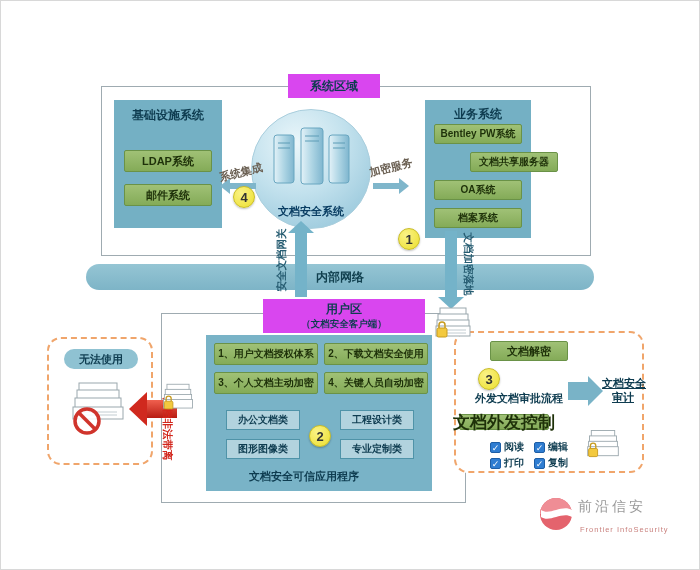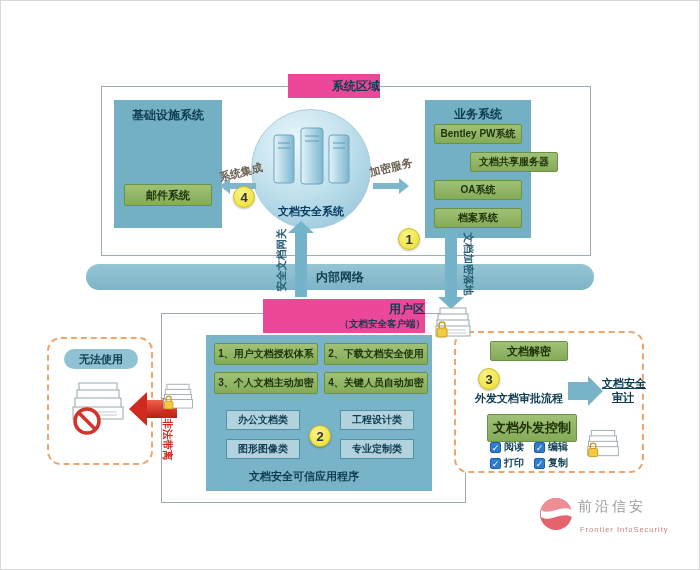--- a/index.html
+++ b/index.html
@@ -3,21 +3,21 @@
 <meta charset="utf-8">
 <style>
   * { margin:0; padding:0; box-sizing:border-box; }
   body { background:#ffffff; font-family:"Liberation Sans","DejaVu Sans",sans-serif; }
   .stage { position:relative; width:700px; height:570px; background:#fff; border:1px solid #d8d8d8; overflow:hidden; }
 
   
   .frame { position:absolute; border:1px solid #9fabb1; background:#fff; z-index:1; }
   .panel { position:absolute; background:#74b0c4; z-index:2; }
   .panel-title { position:absolute; width:100%; text-align:center; font-size:12px; font-weight:bold; color:#0e3c50; }
-  .tab { position:absolute; background:#ec4899; color:#0e3c50; font-weight:bold; display:flex; flex-direction:column; align-items:flex-end; justify-content:center; z-index:5; font-size:12px; }
+  .tab { position:absolute; background:#d946ef; color:#0e3c50; font-weight:bold; display:flex; flex-direction:column; align-items:center; justify-content:center; z-index:5; font-size:12px; }
   .tab .sub { font-size:9.5px; font-weight:bold; }
   .btn-green { position:absolute; background:linear-gradient(180deg,#a0c176,#84ab58); border:1px solid #6a9247; border-radius:2px; color:#1e3109; font-size:10px; font-weight:bold; display:flex; align-items:center; justify-content:center; z-index:3; white-space:nowrap; }
   .cat-box { position:absolute; background:#b2d3de; border:1px solid #4f93a8; color:#0e3c50; font-size:10px; font-weight:bold; display:flex; align-items:center; justify-content:center; z-index:3; }
   .dashed { position:absolute; border:2px dashed #f0a56b; border-radius:14px; background:#fff; z-index:1; }
 
   
   .core { position:absolute; left:250px; top:108px; width:120px; height:120px; border-radius:50%;
           background:radial-gradient(circle at 38% 28%, #eaf6fa 0%, #c2e1ed 45%, #8cc0d6 100%);
           border:1px solid #a9cedd; z-index:2; }
   .core-label { position:absolute; bottom:9px; width:100%; text-align:center; font-size:11px; font-weight:bold; color:#0a3e63; }
@@ -67,20 +67,21 @@
 <div class="stage">
 
   <div class="frame" style="left:100px; top:85px; width:490px; height:170px;"></div>
   <div class="tab" style="left:287px; top:73px; width:92px; height:24px;">
     <span>系统区域</span>
   </div>
 
   <div class="panel" style="left:113px; top:99px; width:108px; height:128px;">
     <div class="panel-title" style="top:7px;">基础设施系统</div>
   </div>
+  <div class="btn-green" style="left:123px; top:149px; width:88px; height:22px; font-size:11px;">LDAP系统</div>
   <div class="btn-green" style="left:123px; top:183px; width:88px; height:22px; font-size:11px;">邮件系统</div>
 
   <div class="core">
     <span class="icon" style="left:18px; top:16px;">
       <svg width="84" height="62" viewBox="0 0 84 62">
         <defs>
           <linearGradient id="g-srv" x1="0" y1="0" x2="1" y2="0">
             <stop offset="0" stop-color="#e3f2f8"></stop>
               <stop offset="0.5" stop-color="#aed5e4"></stop>
               <stop offset="1" stop-color="#7fb6cf"></stop>
@@ -202,21 +203,21 @@
 
   <div class="dashed" style="left:453px; top:330px; width:190px; height:142px;"></div>
   <div class="btn-green" style="left:489px; top:340px; width:78px; height:20px; font-size:11px;">文档解密</div>
   <div class="badge" style="left:477px; top:367px;">3</div>
   <div class="small-title" style="left:458px; top:390px; width:120px;">外发文档审批流程</div>
   <div class="audit-arrow"></div>
   <div class="small-title" style="left:601px; top:375px; width:42px; line-height:14px;text-decoration:underline;">
     <div>文档安全</div>
     <div>审计</div>
   </div>
-  <div class="btn-green" style="left:486px; top:413px; width:90px; height:28px; font-size:13px;">文档外发控制</div>
+  <div class="btn-green" style="left:458px; top:413px; width:90px; height:16px; font-size:17px;">文档外发控制</div>
 
   <div class="perm-item" style="left:489px; top:439px;">
     <span class="perm-check">✓</span>
     <span class="perm-label">阅读</span>
   </div>
   <div class="perm-item" style="left:533px; top:439px;">
     <span class="perm-check">✓</span>
     <span class="perm-label">编辑</span>
   </div>
   <div class="perm-item" style="left:489px; top:455px;">

